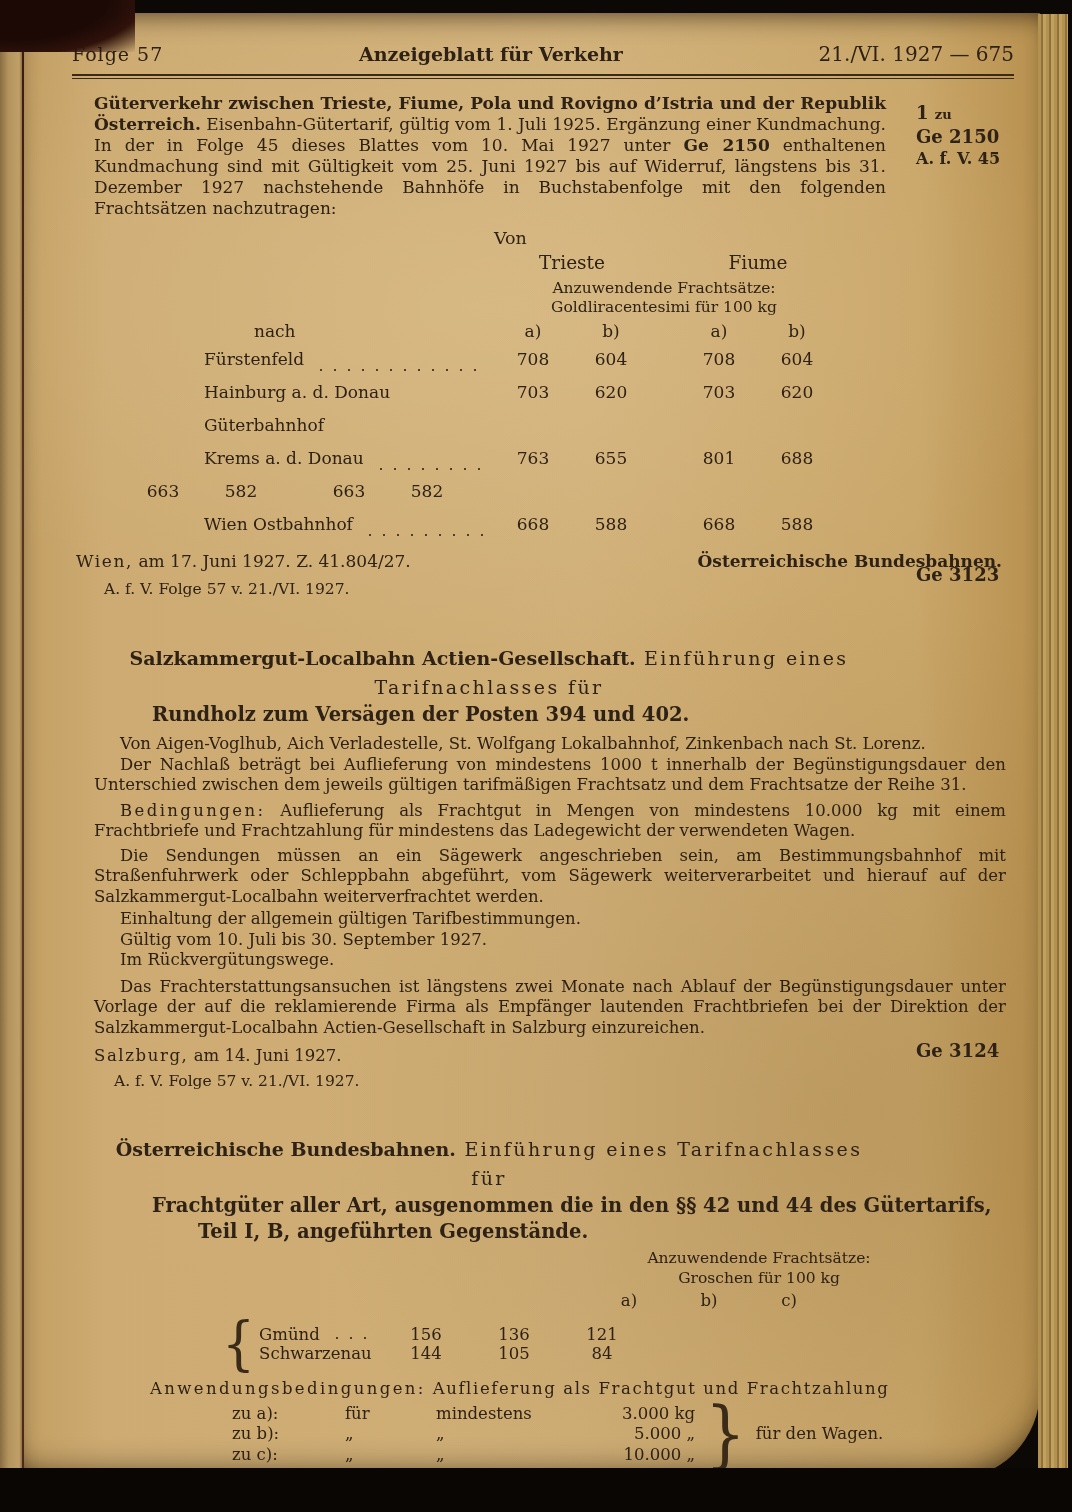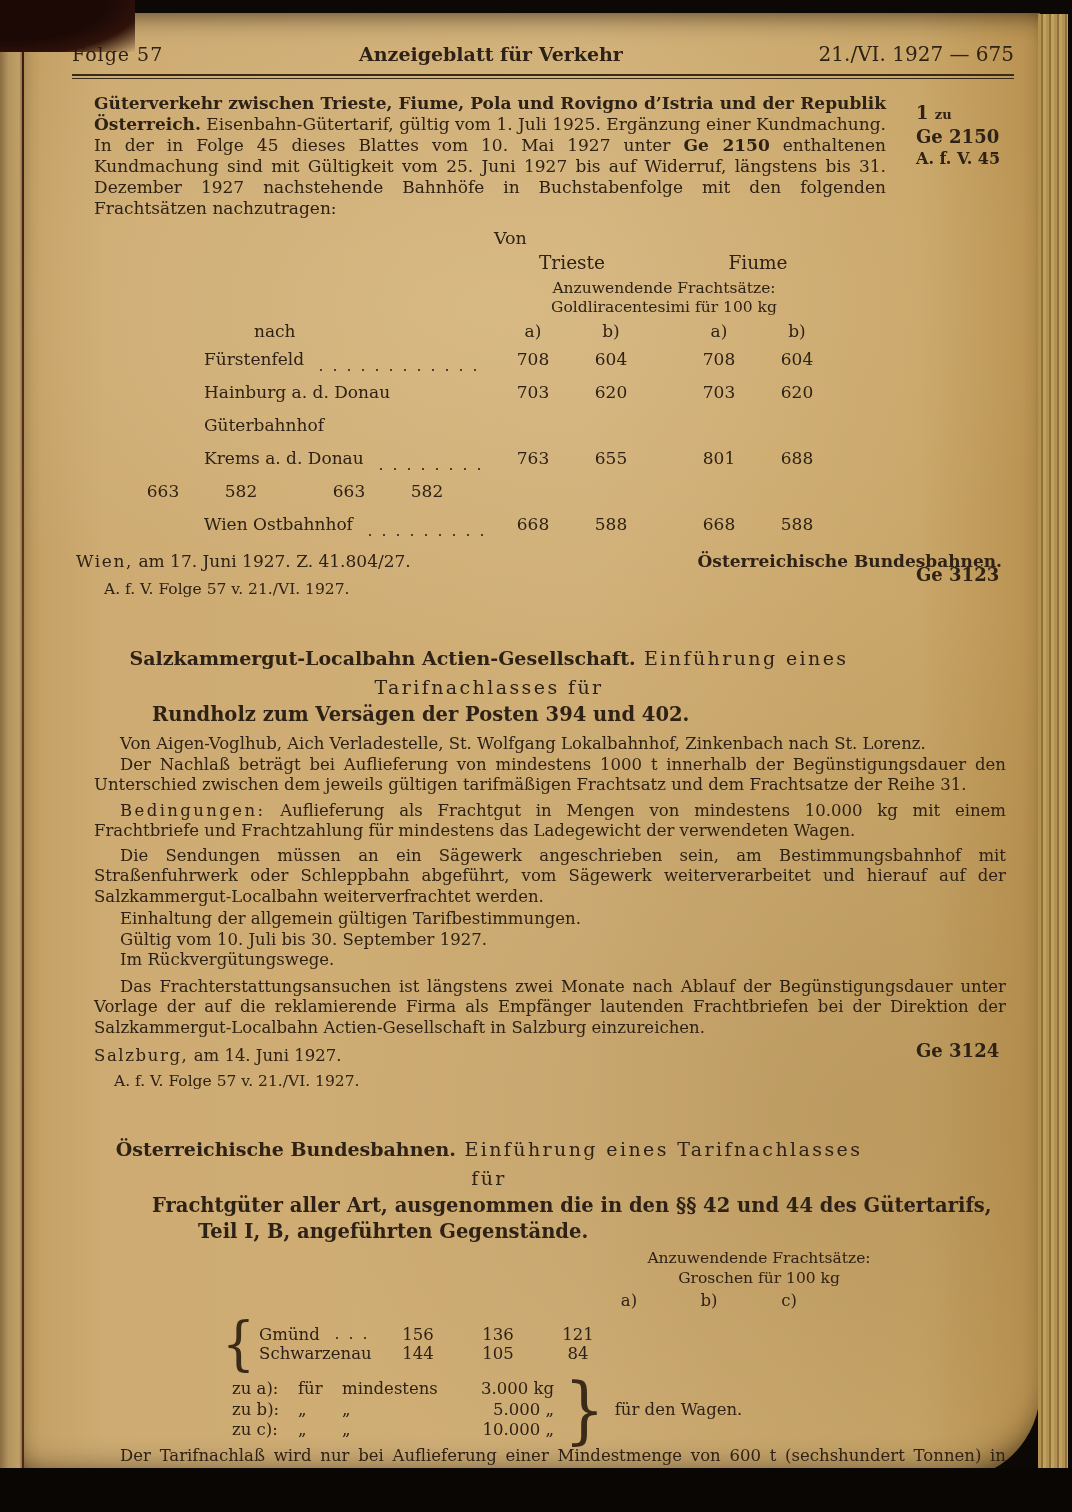--- a/index.html
+++ b/index.html
@@ -88,28 +88,28 @@
   .sect-head3 { font-weight:bold; font-size:19.5px; line-height:26px; padding-left:104px; }
 
   
   .t2notes { margin-left:500px; width:330px; text-align:center; font-size:15.5px; line-height:19.5px; margin-top:4px; }
   .t2cols { display:flex; margin-left:495px; line-height:22px; font-size:16.5px; margin-top:2px;}
   .t2col { width:80px; text-align:center; }
   .t2 { display:flex; align-items:center; margin-left:118px; margin-top:2px; }
   .t2-label { width:238px; text-align:right; font-size:17px; }
   .t2-brace { font-size:52px; font-weight:200; padding:0 4px 0 10px; transform:scaleY(1.1); color:#3a2a18; }
   .t2rows { flex:1; }
-  .t2r { display:flex; align-items:baseline; line-height:19.5px; font-size:16.5px; }
+  .t2r { display:flex; align-items:baseline; line-height:19.5px; font-size:16.5px;gap:8px; }
   .t2r-station { width:119px; display:flex; align-items:baseline; }
   .t2r-cell { width:80px; text-align:center; }
 
   
   .cond { display:flex; align-items:center; margin-left:138px; margin-top:4px; }
   .cond-rows { font-size:16.5px; line-height:20.5px; }
-  .c-row { display:flex; align-items:baseline; }
+  .c-row { display:flex; align-items:baseline;gap:47px; }
   .c-label { width:66px; }
   .c-mid1 { width:44px; }
   .c-mid2 { width:116px; }
   .c-val { width:96px; text-align:right; font-style:normal; }
   .c-brace { font-size:64px; font-weight:200; padding:0 10px; transform:scaleY(1.15); color:#3a2a18; }
   .c-note { font-size:16.5px; }
 </style>
 </head>
 <body>
 
@@ -260,20 +260,21 @@
                   </span>
                 <span class="t2r-cell">144</span>
                 <span class="t2r-cell">105</span>
                 <span class="t2r-cell">84</span>
               </span>
             </span>
           </div>
         </div>
 
         <div class="s23-txt" style="margin-top:5px;">
+          <p style="padding-left:56px;"><span class="sp">Anwendungsbedingungen:</span><span class="sp-small"> Auflieferung als Frachtgut und Frachtzahlung</span></p>
 
           <div class="cond">
             <div class="cond-rows">
               <div class="c-row">
                 <span class="c-label">zu a):</span>
                 <span class="c-mid1">für</span>
                 <span class="c-mid2">mindestens</span>
                 <span class="c-val">3.000 kg</span>
               </div>
               <div class="c-row">

